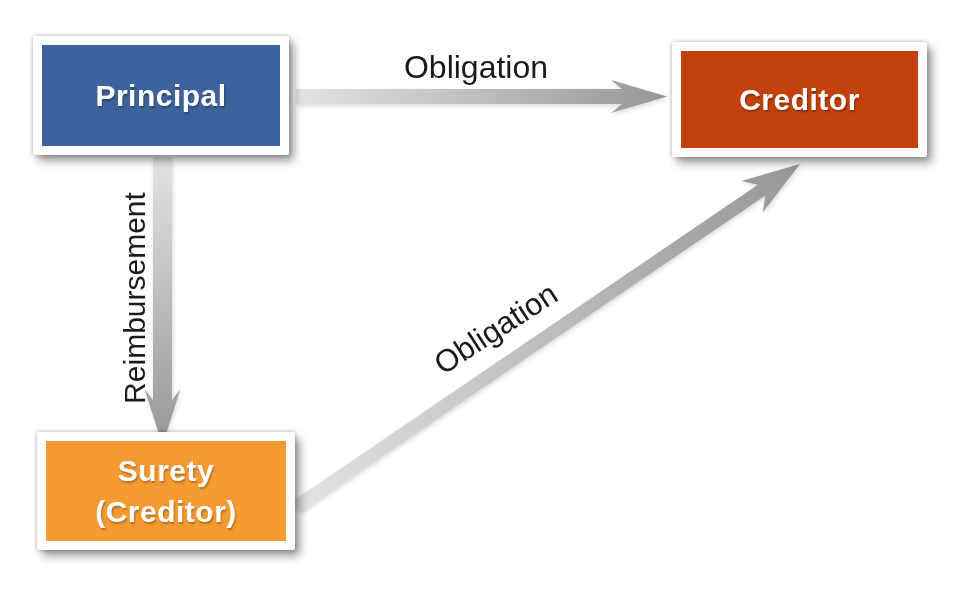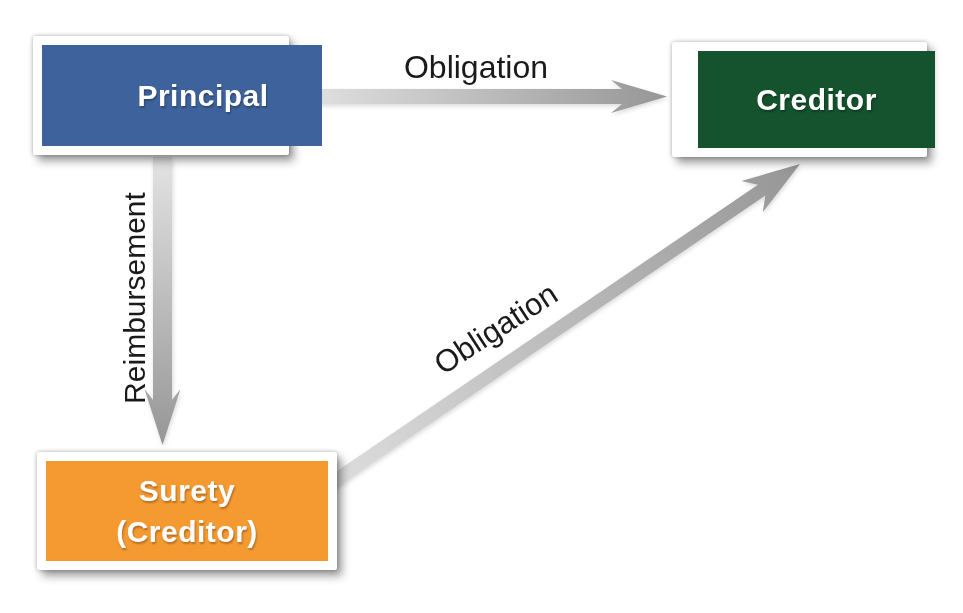--- a/index.html
+++ b/index.html
@@ -43,21 +43,21 @@
     color: #ffffff;
     font-weight: bold;
     font-size: 30px;
     line-height: 41px;
     text-align: center;
     text-shadow: 1px 2px 2px rgba(0,0,0,0.28);
     letter-spacing: 0.5px;
   }
   .node-principal { left: 33px; top: 36px;  width: 256px; height: 119px; }
   .node-creditor  { left: 672px; top: 42px; width: 255px; height: 115px; }
-  .node-surety    { left: 37px; top: 452px; width: 300px; height: 118px; }
+  .node-surety    { left: 37px; top: 432px; width: 258px; height: 118px; }
 
   .edge-label {
     position: absolute;
     color: #1a1a1a;
     white-space: nowrap;
     text-align: center;
   }
   .edge-label-top {
     left: 366px;
     top: 49px;
@@ -102,27 +102,27 @@
     </defs>
 
     <polygon fill="url(#grad-h)" points="296,89 622,89 611,80 667,96.5 611,113 622,104 296,104"></polygon>
 
     <polygon fill="url(#grad-v)" points="172,157 172,400 180.5,389 162.5,445 144.5,389 153,400 153,157"></polygon>
 
     <polygon fill="url(#grad-d)" points="299.7,512.4 765.3,195.5 762.8,212.3 800,164 741.4,180.9 757.9,184.7 292.3,501.6"></polygon>
   </svg>
 
   <div class="node node-principal">
-    <div class="node-fill" style="background-color: rgb(62, 99, 156); padding-left: 42px;">
+    <div class="node-fill" style="background-color: rgb(62, 99, 156);">
       <div>Principal</div>
     </div>
   </div>
 
   <div class="node node-creditor">
-    <div class="node-fill" style="background-color: #14532d; margin-left: 17px;">
+    <div class="node-fill" style="background-color: #c2410c;">
       <div>Creditor</div>
     </div>
   </div>
 
   <div class="node node-surety">
     <div class="node-fill" style="background-color: rgb(245, 154, 49);">
       <div>Surety</div>
       <div>(Creditor)</div>
     </div>
   </div>

